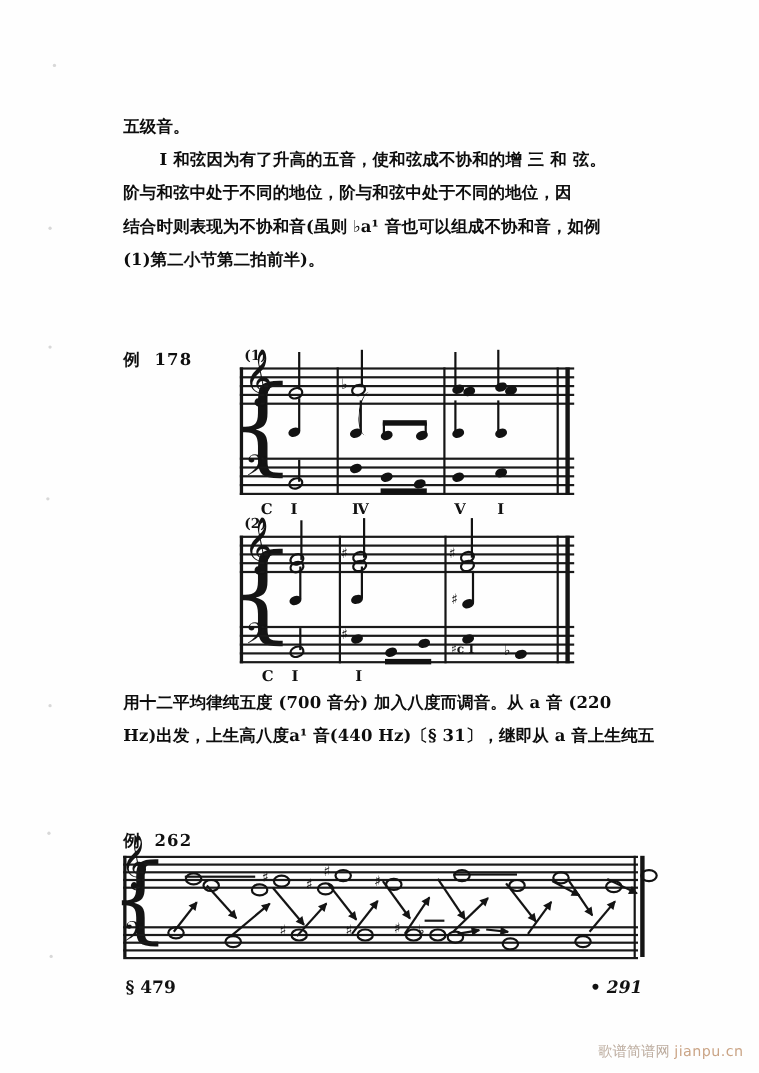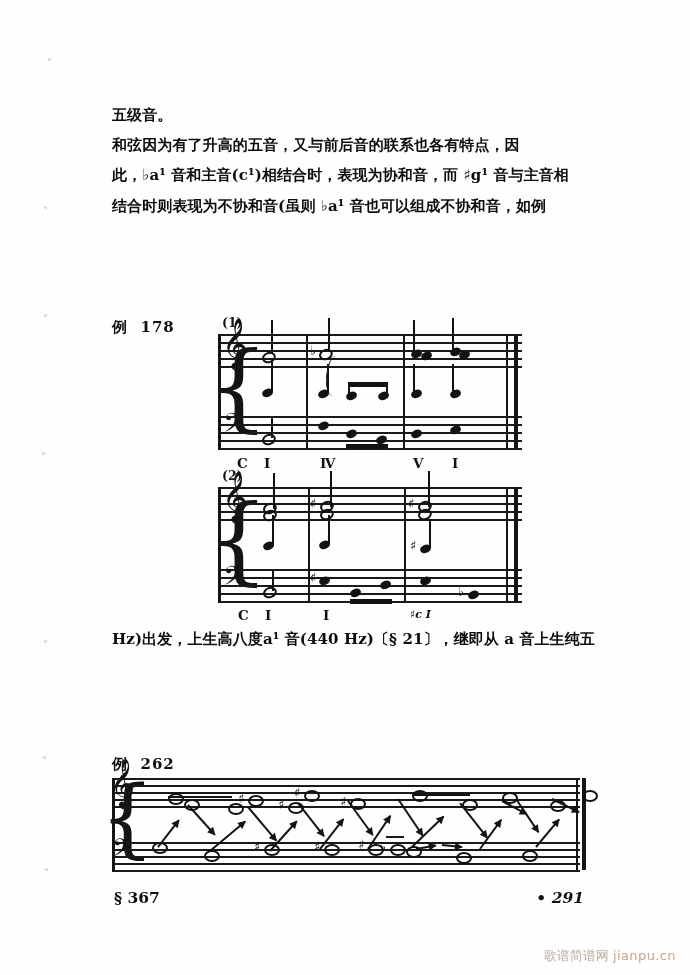--- a/index.html
+++ b/index.html
@@ -220,23 +220,24 @@
     border-radius: 50%;
   }
 </style>
 </head>
 <body>
 
 <div id="page">
 
   <div class="body-text">
     <div class="para-line">五级音。</div>
-    <div class="para-line">和弦因为有了升高的五音，又与前后音的联系也各有特点，因</div>
-    <div class="para-line">此，♭a¹ 音和主音(c¹)相结合时，表现为协和音，而 ♯g¹ 音与主音相</div>
+    <div class="para-line indent2">Ⅰ 和弦因为有了升高的五音，使和弦成不协和的增 三 和 弦。</div>
+    <div class="para-line">阶与和弦中处于不同的地位，阶与和弦中处于不同的地位，因</div>
     <div class="para-line">结合时则表现为不协和音(虽则 ♭a¹ 音也可以组成不协和音，如例</div>
+    <div class="para-line">(1)第二小节第二拍前半)。</div>
   </div>
 
   <div class="ex-label" style="left:112px; top:318px;">例  178</div>
 
   <div class="num-mark" style="left:222px; top:315px;">(1)</div>
 
   <div class="system" style="left:218px; top:334px; width:320px; height:122px;">
 
     <div class="brace" style="left:-10px; top:4px; font-size:96px;">{</div>
 
@@ -380,24 +381,25 @@
     <div class="acc small" style="left:240px; top:98px;">♭</div>
     <div class="nh" style="left:250px; top:104px;"></div>
 
     <div class="barline" style="left:288px; top:0px; height:116px;"></div>
     <div class="barline thick" style="left:296px; top:0px; height:116px;"></div>
   </div>
 
   <div class="chordlbl" style="left:238px; top:607px;">C</div>
   <div class="chordlbl" style="left:265px; top:607px;">I</div>
   <div class="chordlbl" style="left:323px; top:607px;">I</div>
-  <div class="chordlbl small" style="left:410px; top:608px;font-style:italic;">♯c I</div>
+  <div class="chordlbl small" style="left:410px; top:584px;">♯c I</div>
 
   <div class="body-text" style="top:624px;">
-    <div class="para-line">Hz)出发，上生高八度a¹ 音(440 Hz)〔§ 21〕，继即从 a 音上生纯五</div>
+    <div class="para-line">用十二平均律纯五度 (700 音分) 加入八度而调音。从 a 音 (220</div>
+    <div class="para-line">Hz)出发，上生高八度a¹ 音(440 Hz)〔§ 31〕，继即从 a 音上生纯五</div>
   </div>
 
   <div class="ex-label" style="left:112px; top:755px;">例  262</div>
 
   <div class="system" style="left:112px; top:778px; width:470px; height:96px;">
 
     <div class="brace" style="left:-12px; top:-4px; font-size:86px;">{</div>
 
     <div class="staff" style="top:0px; width:468px; height:28px;">
       <div class="line" style="top:0px;"></div>
@@ -471,21 +473,21 @@
     <div class="nh whole" style="left:256px; top:66px;"></div>
     <div class="acc small" style="left:268px; top:62px;">♭</div>
     <div class="nh whole" style="left:278px; top:66px;"></div>
     <div class="nh whole" style="left:294px; top:68px;"></div>
     <div class="nh whole" style="left:344px; top:74px;"></div>
     <div class="nh whole" style="left:410px; top:72px;"></div>
 
     <div class="ledger" style="left:274px; top:58px; width:18px;"></div>
   </div>
 
-  <div class="footer-left" style="left:114px; top:888px;">§ 367</div>
+  <div class="footer-left" style="left:114px; top:888px;">§ 479</div>
   <div class="footer-right" style="right:106px; top:888px;">• 291</div>
 
   <div class="watermark"><span>歌谱简谱网</span><span> </span><span class="dom">jianpu.cn</span></div>
 
   <div class="speck" style="left:48px; top:58px;  width:3px; height:3px;"></div>
   <div class="speck" style="left:44px; top:206px; width:3px; height:3px;"></div>
   <div class="speck" style="left:44px; top:314px; width:3px; height:3px;"></div>
   <div class="speck" style="left:42px; top:452px; width:3px; height:3px;"></div>
   <div class="speck" style="left:44px; top:640px; width:3px; height:3px;"></div>
   <div class="speck" style="left:43px; top:756px; width:3px; height:3px;"></div>

